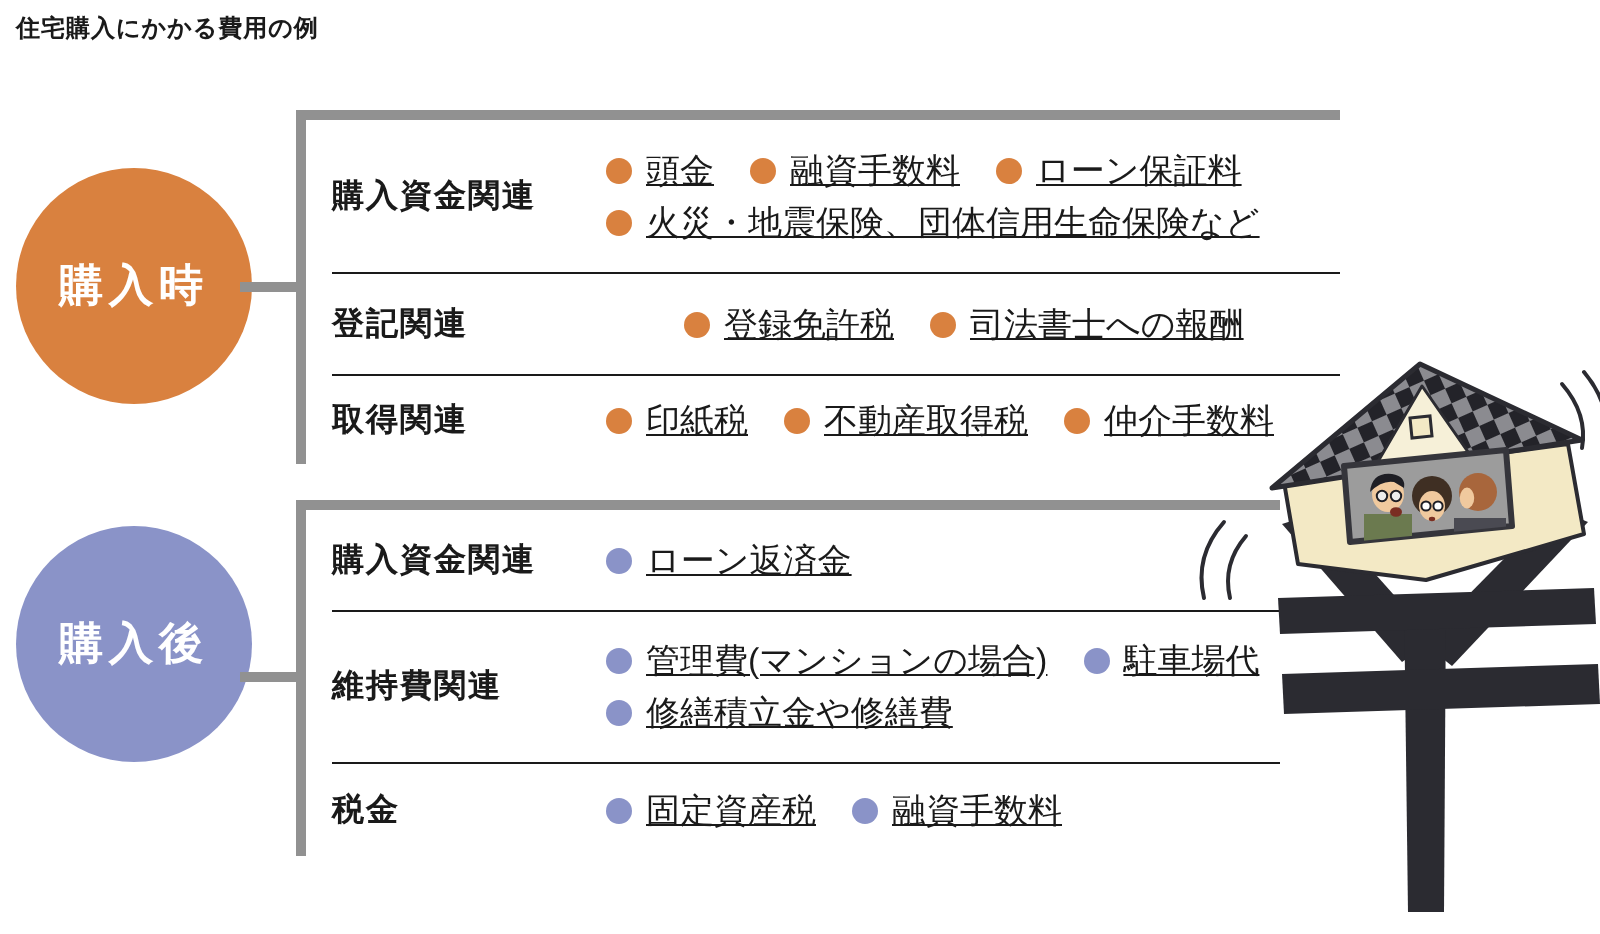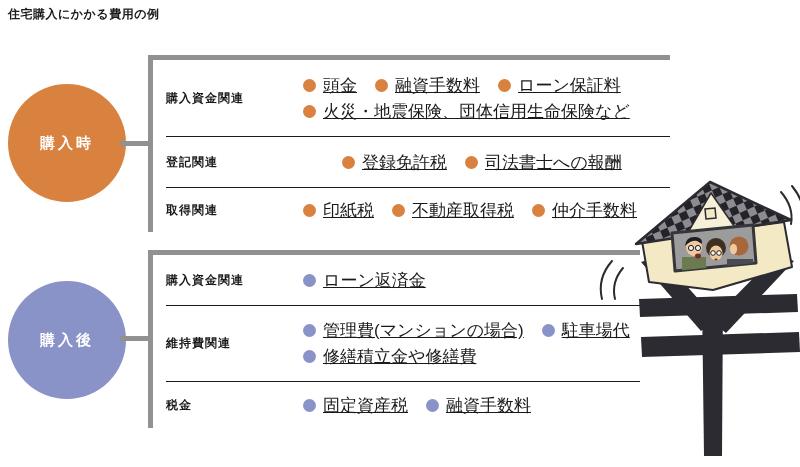--- a/index.html
+++ b/index.html
@@ -10,23 +10,23 @@
   }
   .title{
     position:absolute;left:8px;top:6px;margin:0;
     font-size:12px;font-weight:bold;letter-spacing:.5px;
   }
   
   .circle{
     position:absolute;width:118px;height:118px;border-radius:50%;
     display:flex;align-items:center;justify-content:center;
   }
-  .circle .circle-label{color:#fff;font-size:15px;font-weight:bold;letter-spacing:3px;}
+  .circle .circle-label{color:#fff;font-size:22px;font-weight:bold;letter-spacing:3px;}
   .s0{left:8px;top:84px;}
-  .s1{left:8px;top:281px;}
+  .s1{left:8px;top:263px;}
   
   .conn{position:absolute;height:5px;background:#919191;}
   .c0{left:120px;top:141px;width:32px;}
   .c1{left:120px;top:336px;width:32px;}
   
   .box{
     position:absolute;
     border-top:5px solid #919191;border-left:5px solid #919191;
     box-sizing:border-box;background:transparent;
   }
@@ -38,21 +38,21 @@
   }
   .row.sep{border-bottom:1px solid #1a1a1a;}
   .b0 .row:nth-of-type(1){height:77px;}
   .b0 .row:nth-of-type(2){height:51px;gap:39px;}
   .b0 .row:nth-of-type(3){height:44px;}
   .b1 .row:nth-of-type(1){height:51px;}
   .b1 .row:nth-of-type(2){height:76px;}
   .b1 .row:nth-of-type(3){height:46px;}
   .row-label{
     width:137px;flex:0 0 137px;
-    font-size:12px;font-weight:bold;letter-spacing:1px;
+    font-size:16px;font-weight:bold;letter-spacing:1px;
   }
   .lines{display:flex;flex-direction:column;}
   .line{display:flex;align-items:center;column-gap:18px;height:26px;}
   .item{display:inline-flex;align-items:center;white-space:nowrap;text-decoration:underline;}
   .bullet{
     display:inline-block;width:13px;height:13px;border-radius:50%;
     margin-right:7px;flex:0 0 13px;
   }
   .item-text{font-size:17px;}
   

